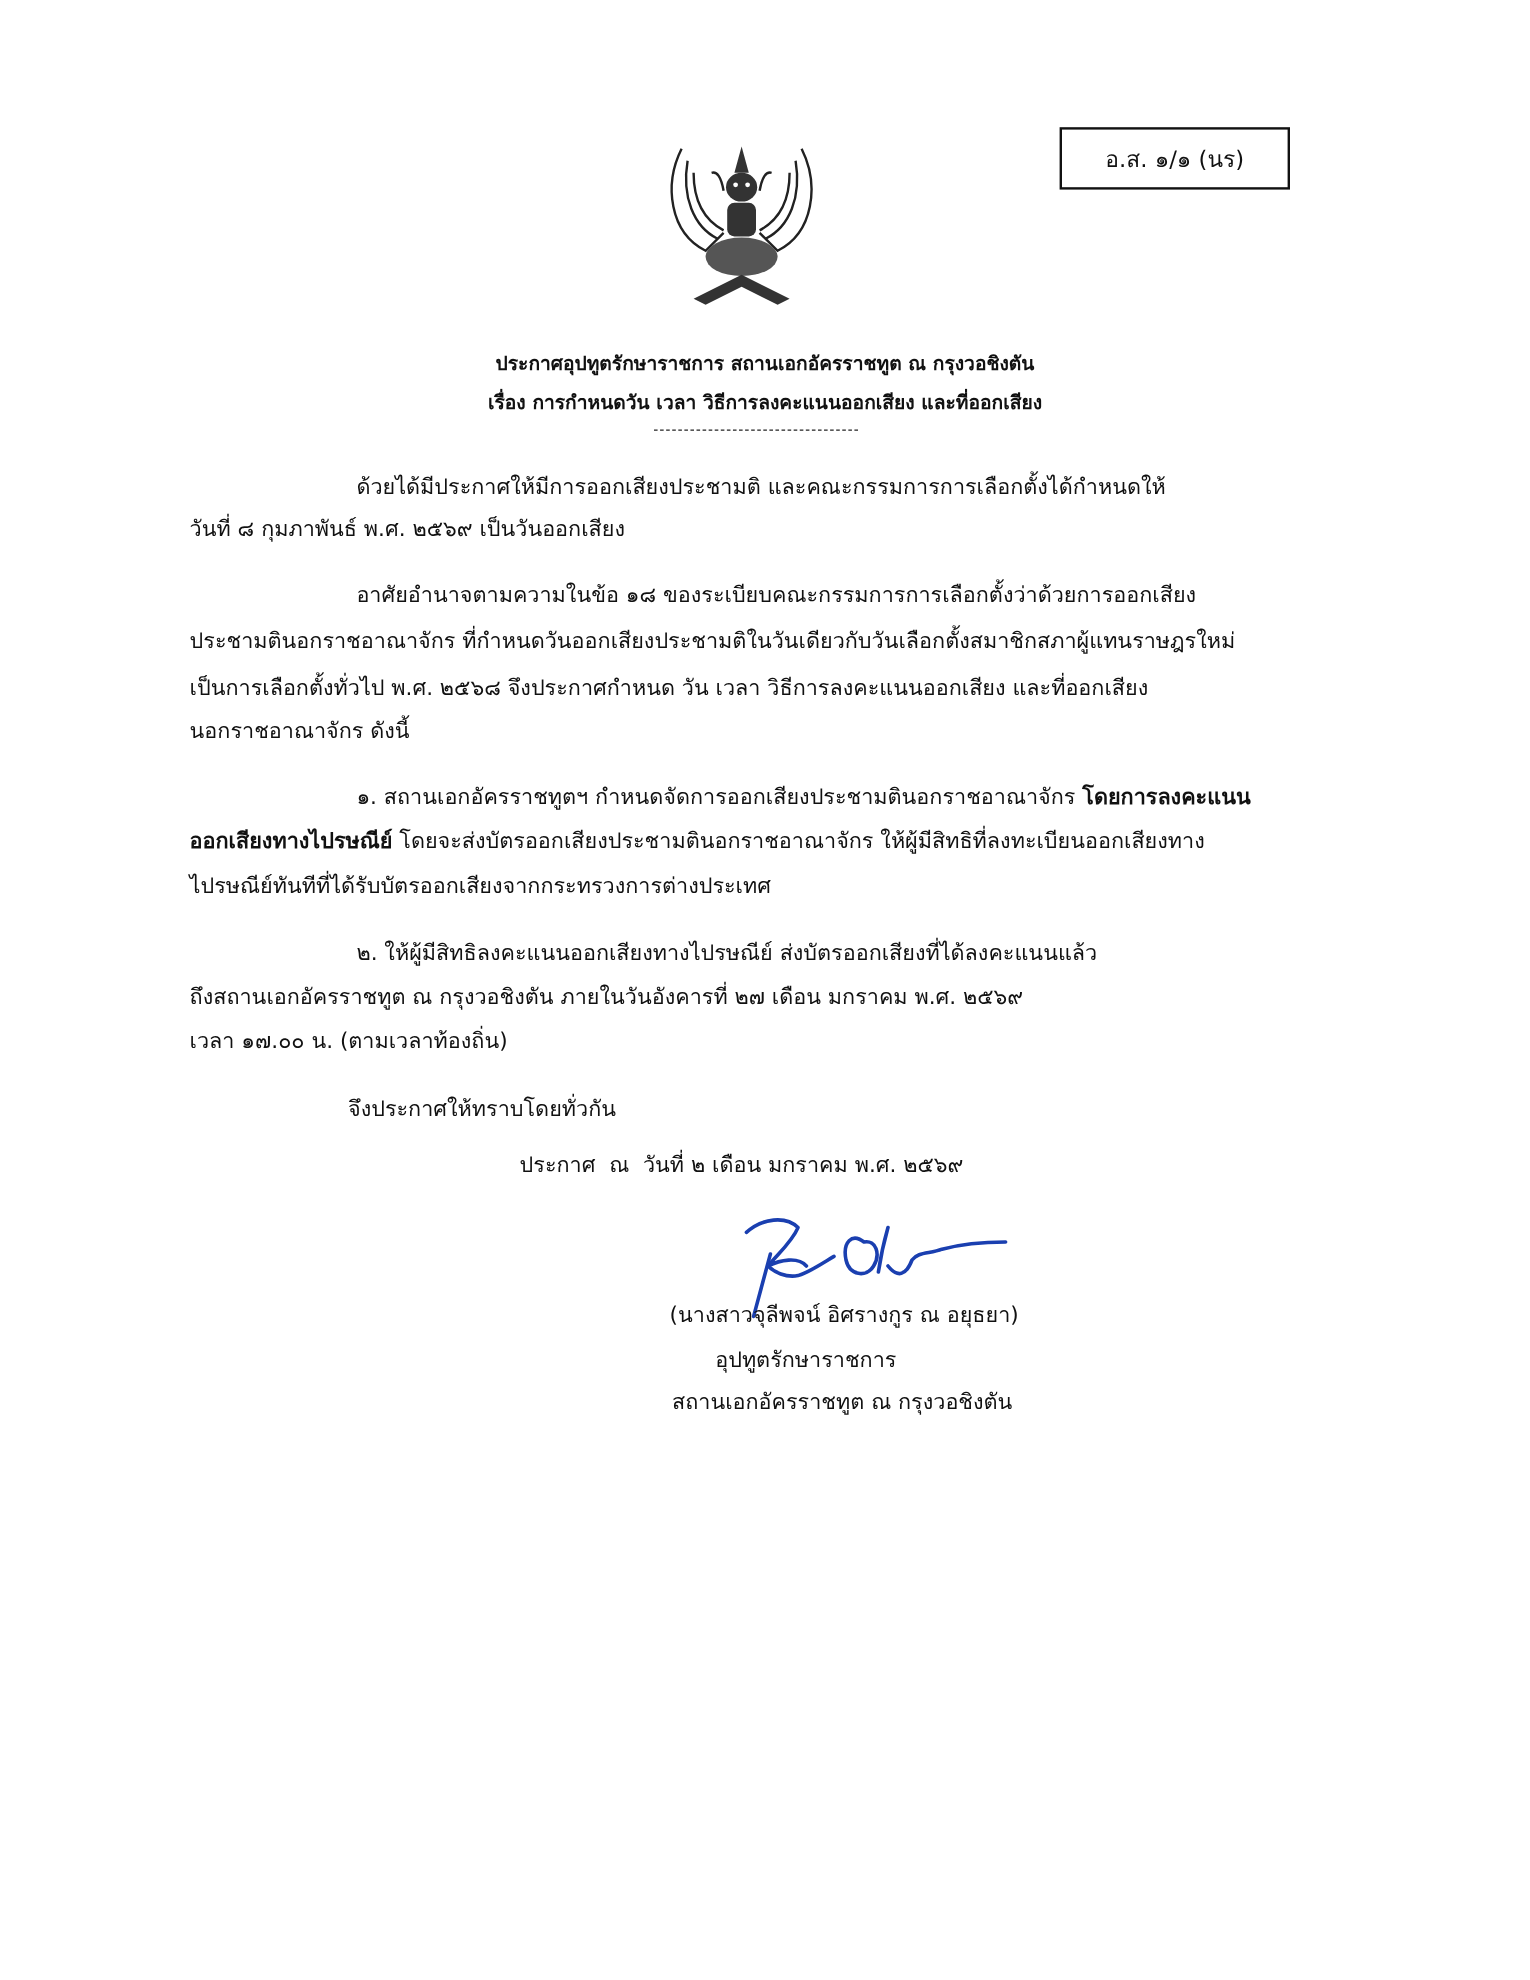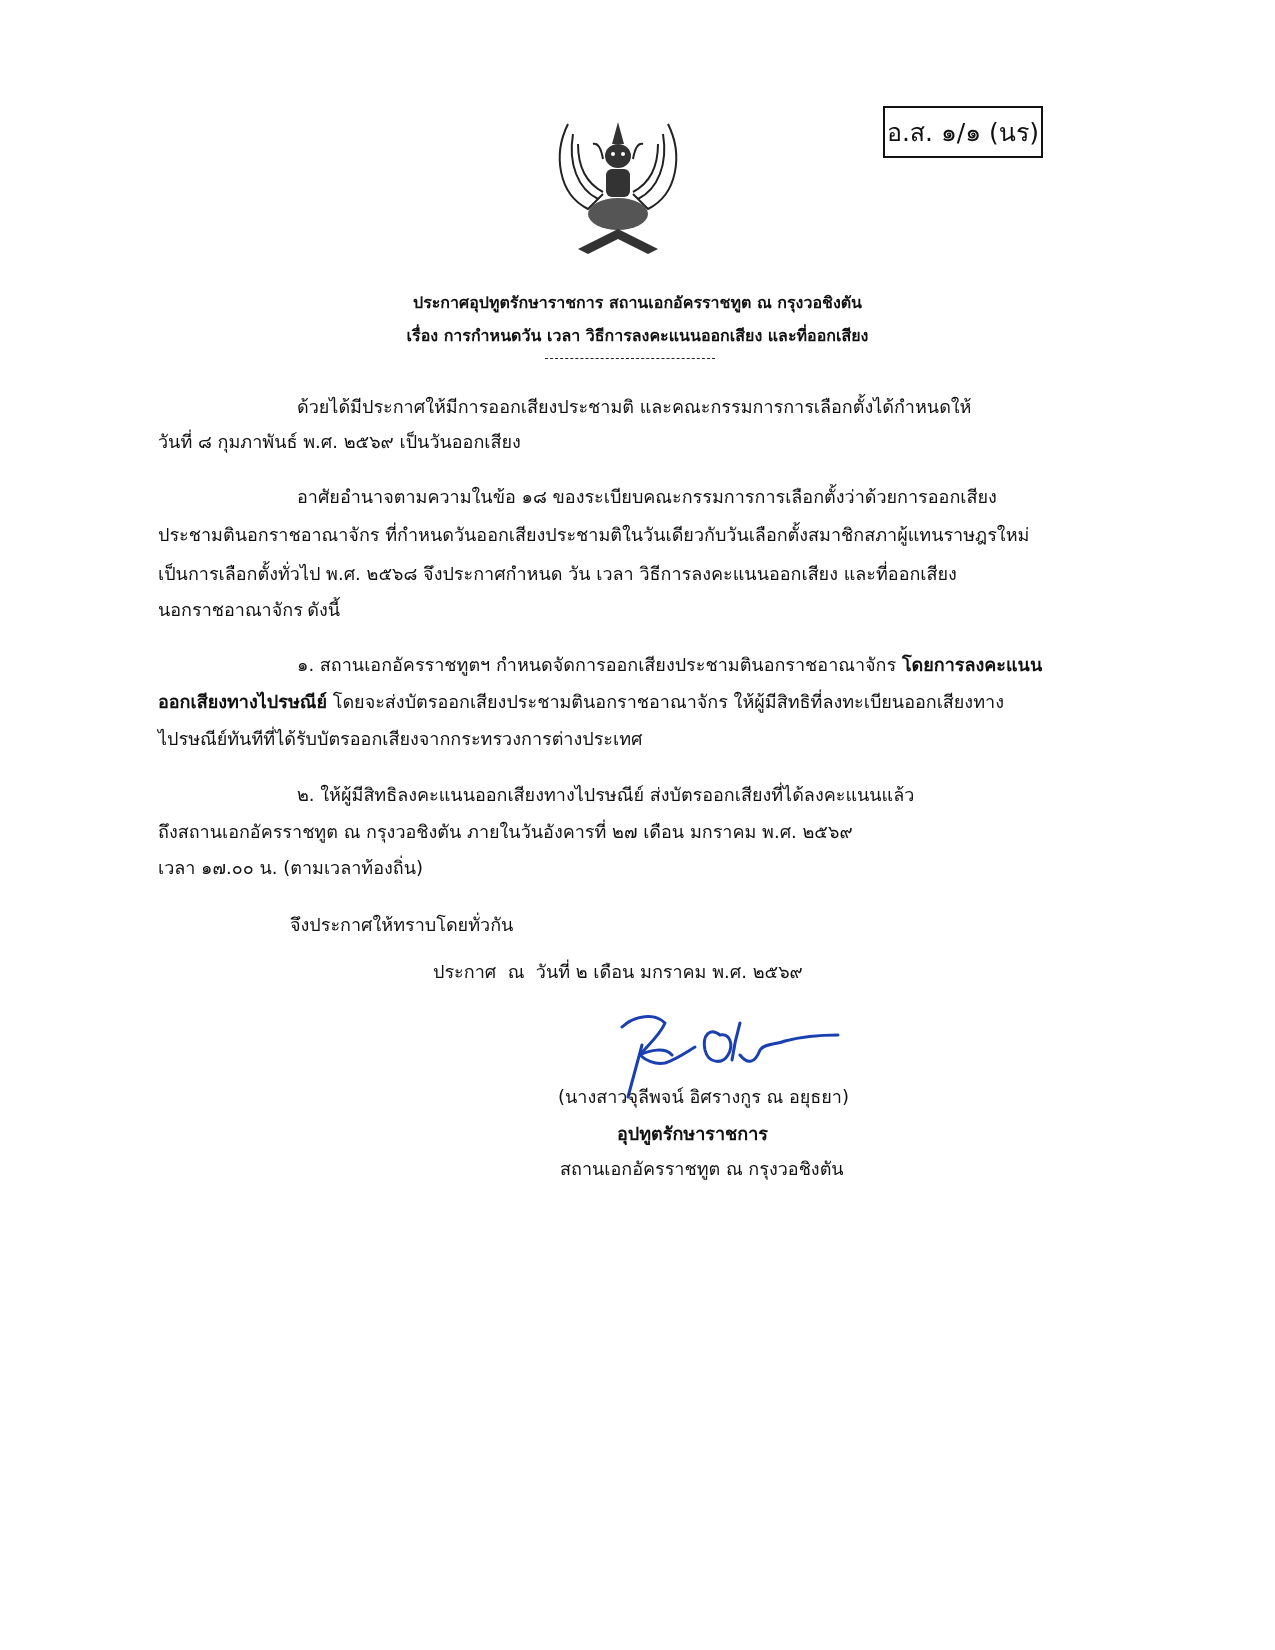--- a/index.html
+++ b/index.html
@@ -2,24 +2,24 @@
 <html><head>
   <meta charset="utf-8">
   <style>
     html, body { margin: 0; padding: 0; background: #ffffff; }
     body {
       width: 1275px; height: 1650px; position: relative; overflow: hidden;
       font-family: "DejaVu Sans", "Liberation Sans", sans-serif;
       color: #111111;
     }
     .form-code {
-      position: absolute; left: 883px; top: 106px; width: 160px; height: 52px;
+      position: absolute; left: 883px; top: 106px; width: 192px; height: 52px;
       border: 2px solid #111; box-sizing: border-box;
       display: flex; align-items: center; justify-content: center;
-      font-size: 25px;
+      font-size: 19px;
     }
     .emblem {
       position: absolute; left: 548px; top: 114px; width: 140px; height: 150px;
     }
     .title {
       position: absolute; left: 200px; width: 875px; text-align: center;
       font-weight: bold; font-size: 16px;
     }
     .title.l1 { top: 290px; }
     .title.l2 { top: 323px; }
@@ -71,21 +71,21 @@
   <div class="title l1">ประกาศอุปทูตรักษาราชการ สถานเอกอัครราชทูต ณ กรุงวอชิงตัน</div>
   <div class="title l2">เรื่อง การกำหนดวัน เวลา วิธีการลงคะแนนออกเสียง และที่ออกเสียง</div>
   <div class="divider"></div>
 
   <div class="line" style="left:297px; top:394px;">ด้วยได้มีประกาศให้มีการออกเสียงประชามติ และคณะกรรมการการเลือกตั้งได้กำหนดให้</div>
   <div class="line" style="left:158px; top:429px;">วันที่ ๘ กุมภาพันธ์ พ.ศ. ๒๕๖๙ เป็นวันออกเสียง</div>
 
   <div class="line" style="left:297px; top:484px;">อาศัยอำนาจตามความในข้อ ๑๘ ของระเบียบคณะกรรมการการเลือกตั้งว่าด้วยการออกเสียง</div>
   <div class="line" style="left:158px; top:522px;">ประชามตินอกราชอาณาจักร ที่กำหนดวันออกเสียงประชามติในวันเดียวกับวันเลือกตั้งสมาชิกสภาผู้แทนราษฎรใหม่</div>
   <div class="line" style="left:158px; top:561px;">เป็นการเลือกตั้งทั่วไป พ.ศ. ๒๕๖๘ จึงประกาศกำหนด วัน เวลา วิธีการลงคะแนนออกเสียง และที่ออกเสียง</div>
-  <div class="line" style="left:158px; top:597px;font-family:Liberation Serif, serif;">นอกราชอาณาจักร ดังนี้</div>
+  <div class="line" style="left:158px; top:597px;">นอกราชอาณาจักร ดังนี้</div>
 
   <div class="line" style="left:297px; top:652px;">
     <span>๑. สถานเอกอัครราชทูตฯ กำหนดจัดการออกเสียงประชามตินอกราชอาณาจักร </span><span class="b">โดยการลงคะแนน</span>
   </div>
   <div class="line" style="left:158px; top:689px;">
     <span class="b">ออกเสียงทางไปรษณีย์</span><span> โดยจะส่งบัตรออกเสียงประชามตินอกราชอาณาจักร ให้ผู้มีสิทธิที่ลงทะเบียนออกเสียงทาง</span>
   </div>
   <div class="line" style="left:158px; top:727px;font-family:Liberation Mono, monospace;">ไปรษณีย์ทันทีที่ได้รับบัตรออกเสียงจากกระทรวงการต่างประเทศ</div>
 
   <div class="line" style="left:297px; top:782px;">๒. ให้ผู้มีสิทธิลงคะแนนออกเสียงทางไปรษณีย์ ส่งบัตรออกเสียงที่ได้ลงคะแนนแล้ว</div>
@@ -100,16 +100,16 @@
       <path d="M12 22 C25 10, 45 8, 55 18 C50 30, 38 40, 30 50 C40 45, 55 42, 62 50"></path>
       <path d="M30 50 C35 55, 45 60, 55 58 C65 55, 75 48, 85 42"></path>
       <path d="M32 40 L18 92"></path>
       <path d="M110 30 C100 22, 92 30, 95 45 C98 58, 112 60, 118 50 C124 40, 120 28, 110 30 Z"></path>
       <path d="M122 55 C125 35, 128 25, 130 18"></path>
       <path d="M130 50 C138 60, 145 58, 150 45 C155 38, 165 40, 175 36 C190 32, 210 30, 228 30"></path>
     </g>
   </svg>
 
   <div class="line" style="left:558px; top:1084px;">(นางสาวจุลีพจน์ อิศรางกูร ณ อยุธยา)</div>
-  <div class="line" style="left:617px; top:1121px;font-weight:bold;">อุปทูตรักษาราชการ</div>
+  <div class="line" style="left:596px; top:1121px;">อุปทูตรักษาราชการ</div>
   <div class="line" style="left:560px; top:1156px;">สถานเอกอัครราชทูต ณ กรุงวอชิงตัน</div>
 
 </div>
 
 </body></html>

